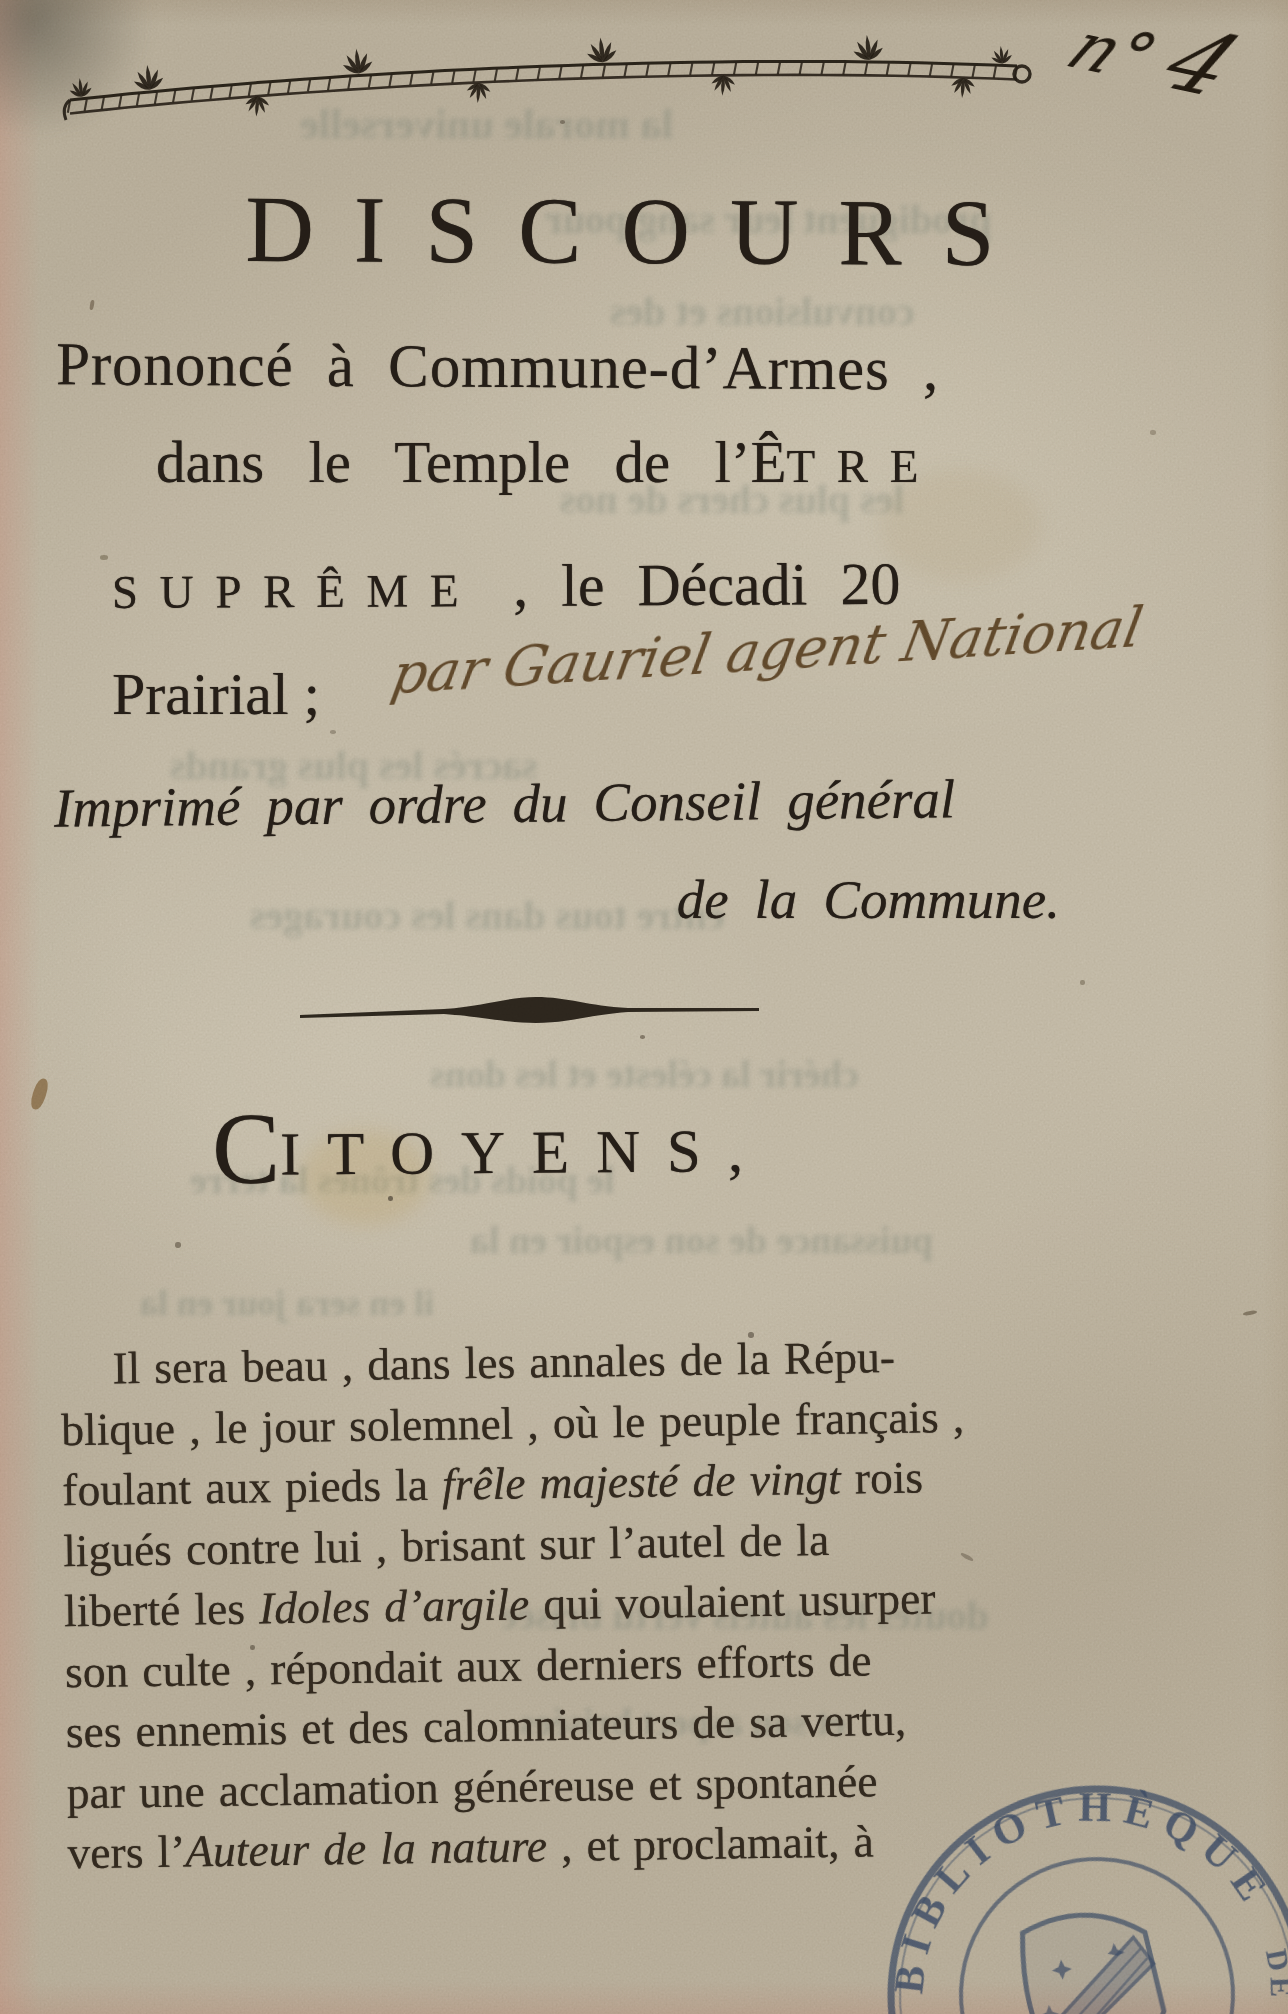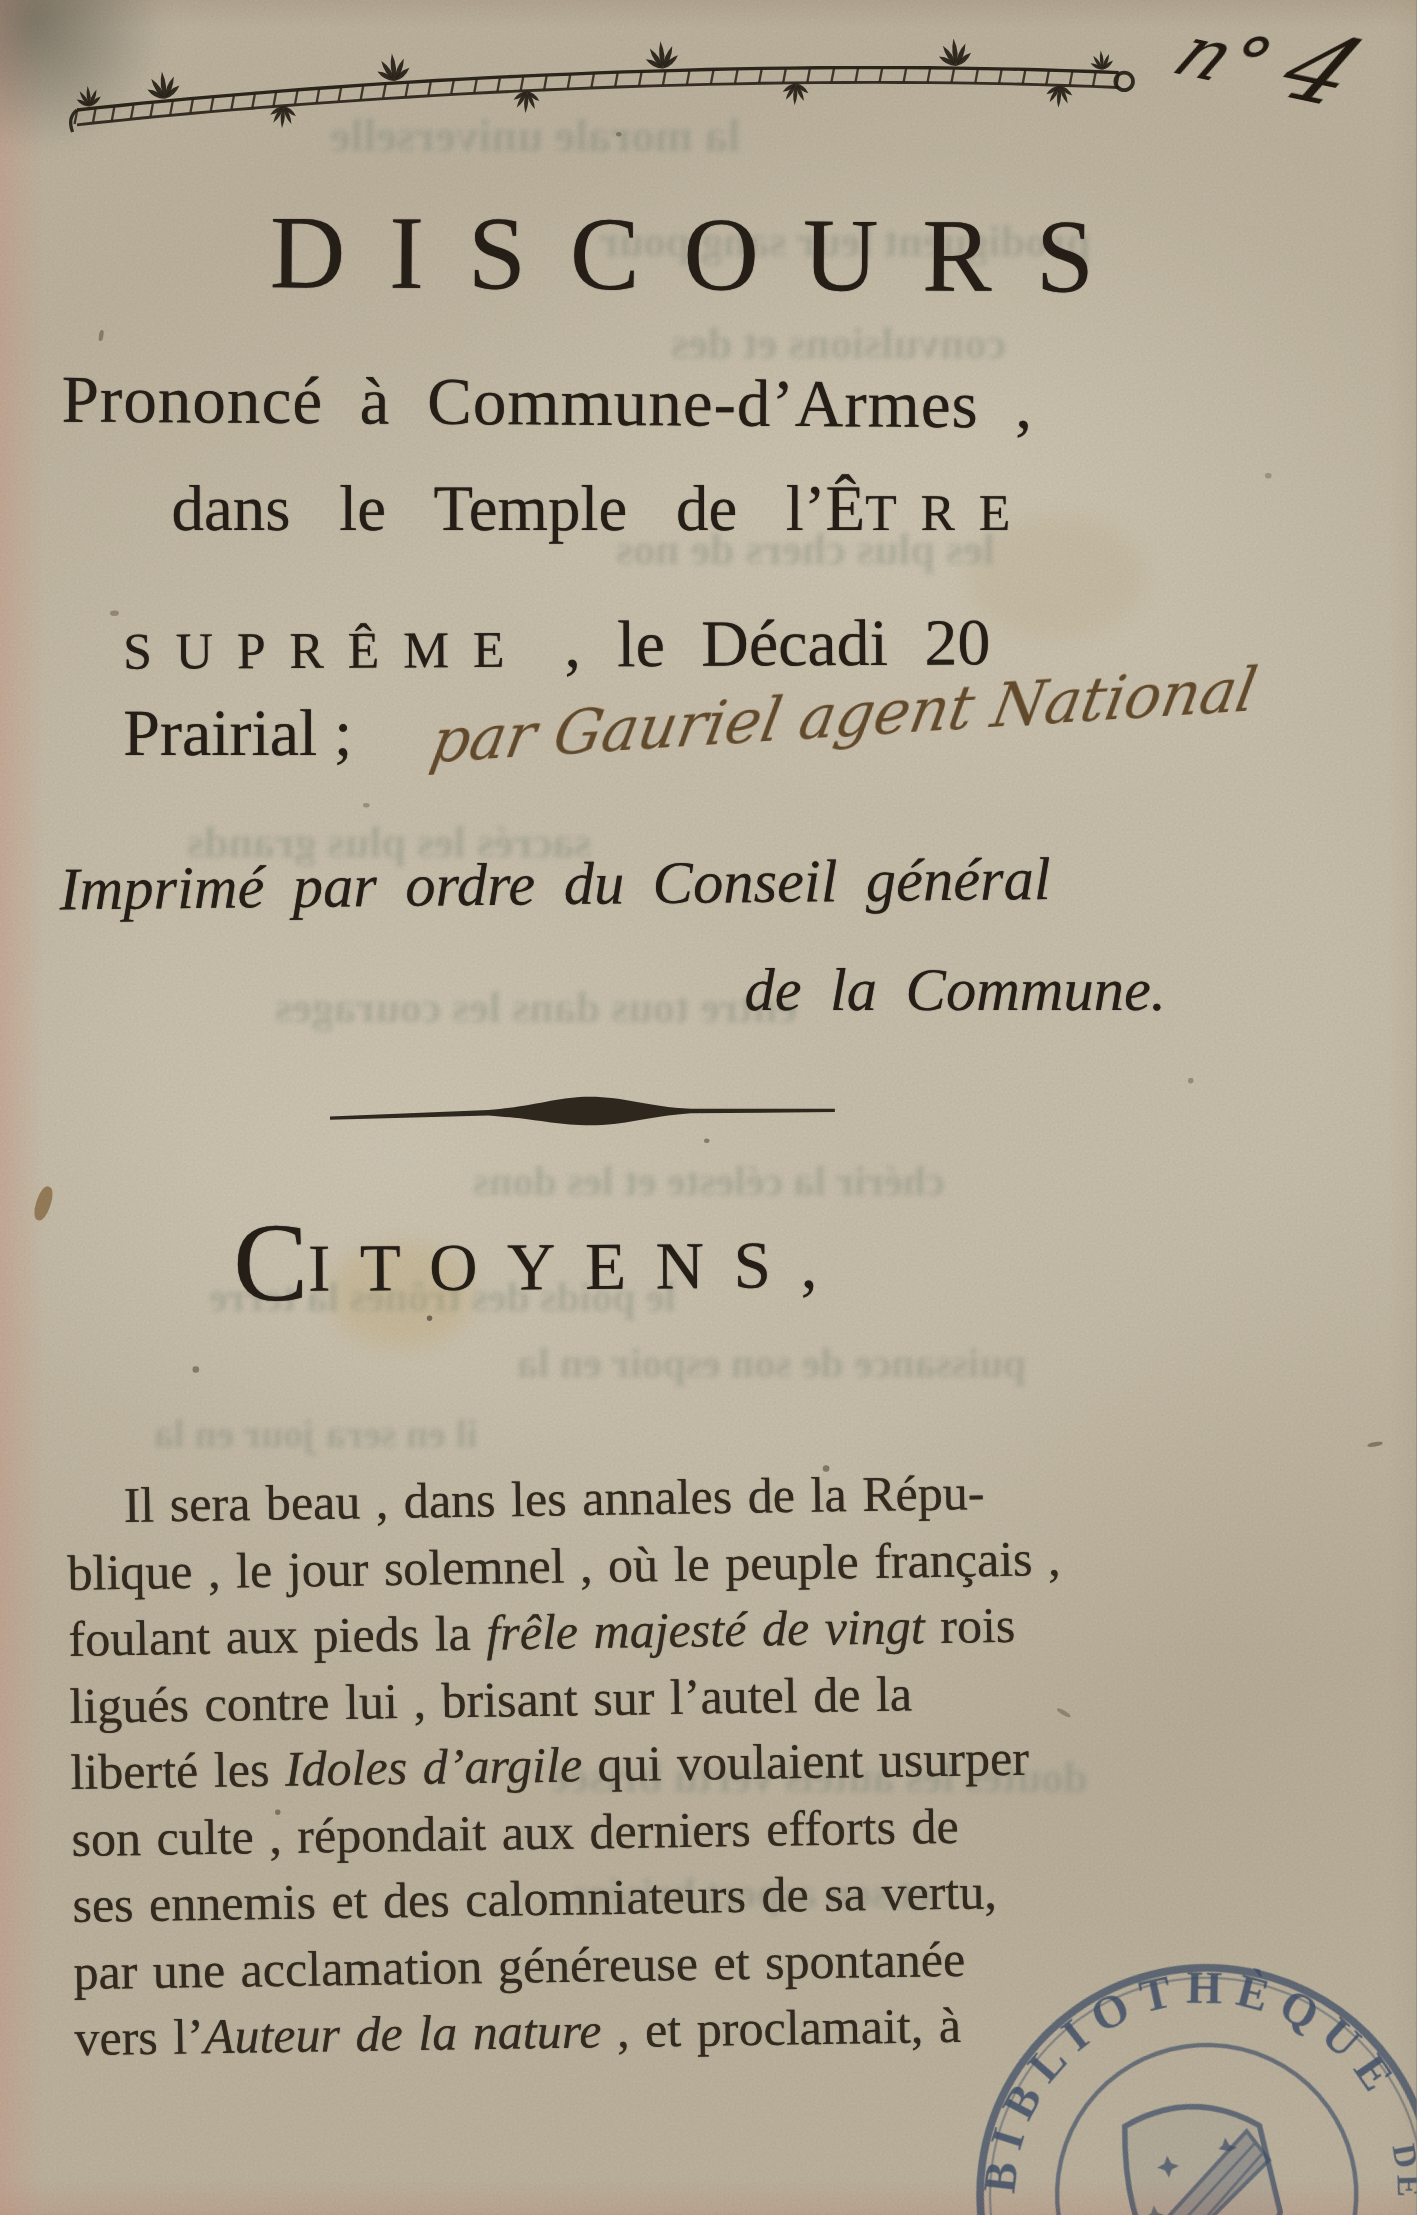--- a/index.html
+++ b/index.html
@@ -221,21 +221,21 @@
   </div>
 
   <div class="abs print main-title ink" style="left:160px;top:176px;transform:rotate(.3deg);">DISCOURS</div>
 
   <div class="abs print h-line ink" style="left:56px;top:332px;transform:rotate(.35deg);font-size:61px;word-spacing:.28em;letter-spacing:.015em;">Prononcé à Commune-d’Armes ,</div>
 
   <div class="abs print h-line ink" style="left:116px;top:428px;word-spacing:.5em;font-size:59px;margin-left:40px;"><span>dans le Temple de l’Ê</span><span class="seg-sc">TRE</span></div>
 
   <div class="abs print h-line ink" style="left:112px;top:552px;word-spacing:.3em;transform:rotate(-.3deg);"><span class="seg-sc">SUPRÊME</span><span> , le Décadi 20</span></div>
 
-  <div class="abs print h-line ink" style="left:112px;top:632px;">Prairial ;</div>
+  <div class="abs print h-line ink" style="left:112px;top:660px;">Prairial ;</div>
 
   <div class="abs handwriting hw-inscription" style="left:392px;top:618px;">par Gauriel agent National</div>
 
   <div class="abs print imprint ink" style="left:54px;top:772px;transform:rotate(-.6deg);">Imprimé par ordre du Conseil général</div>
   <div class="abs print imprint ink" style="left:0;top:868px;width:1060px;text-align:right;">de la Commune.</div>
 
   <svg class="abs" style="left:296px;top:994px;" width="470" height="40" viewBox="0 0 470 40">
     <path d="M4,21 L148,15 C190,12 210,3 240,3 C272,3 292,12 332,14 L463,14 L463,17 L332,18 C292,21 272,29 240,29 C210,29 190,23 148,20 L4,24 Z" fill="#241d14" opacity=".93"></path>
   </svg>
 

